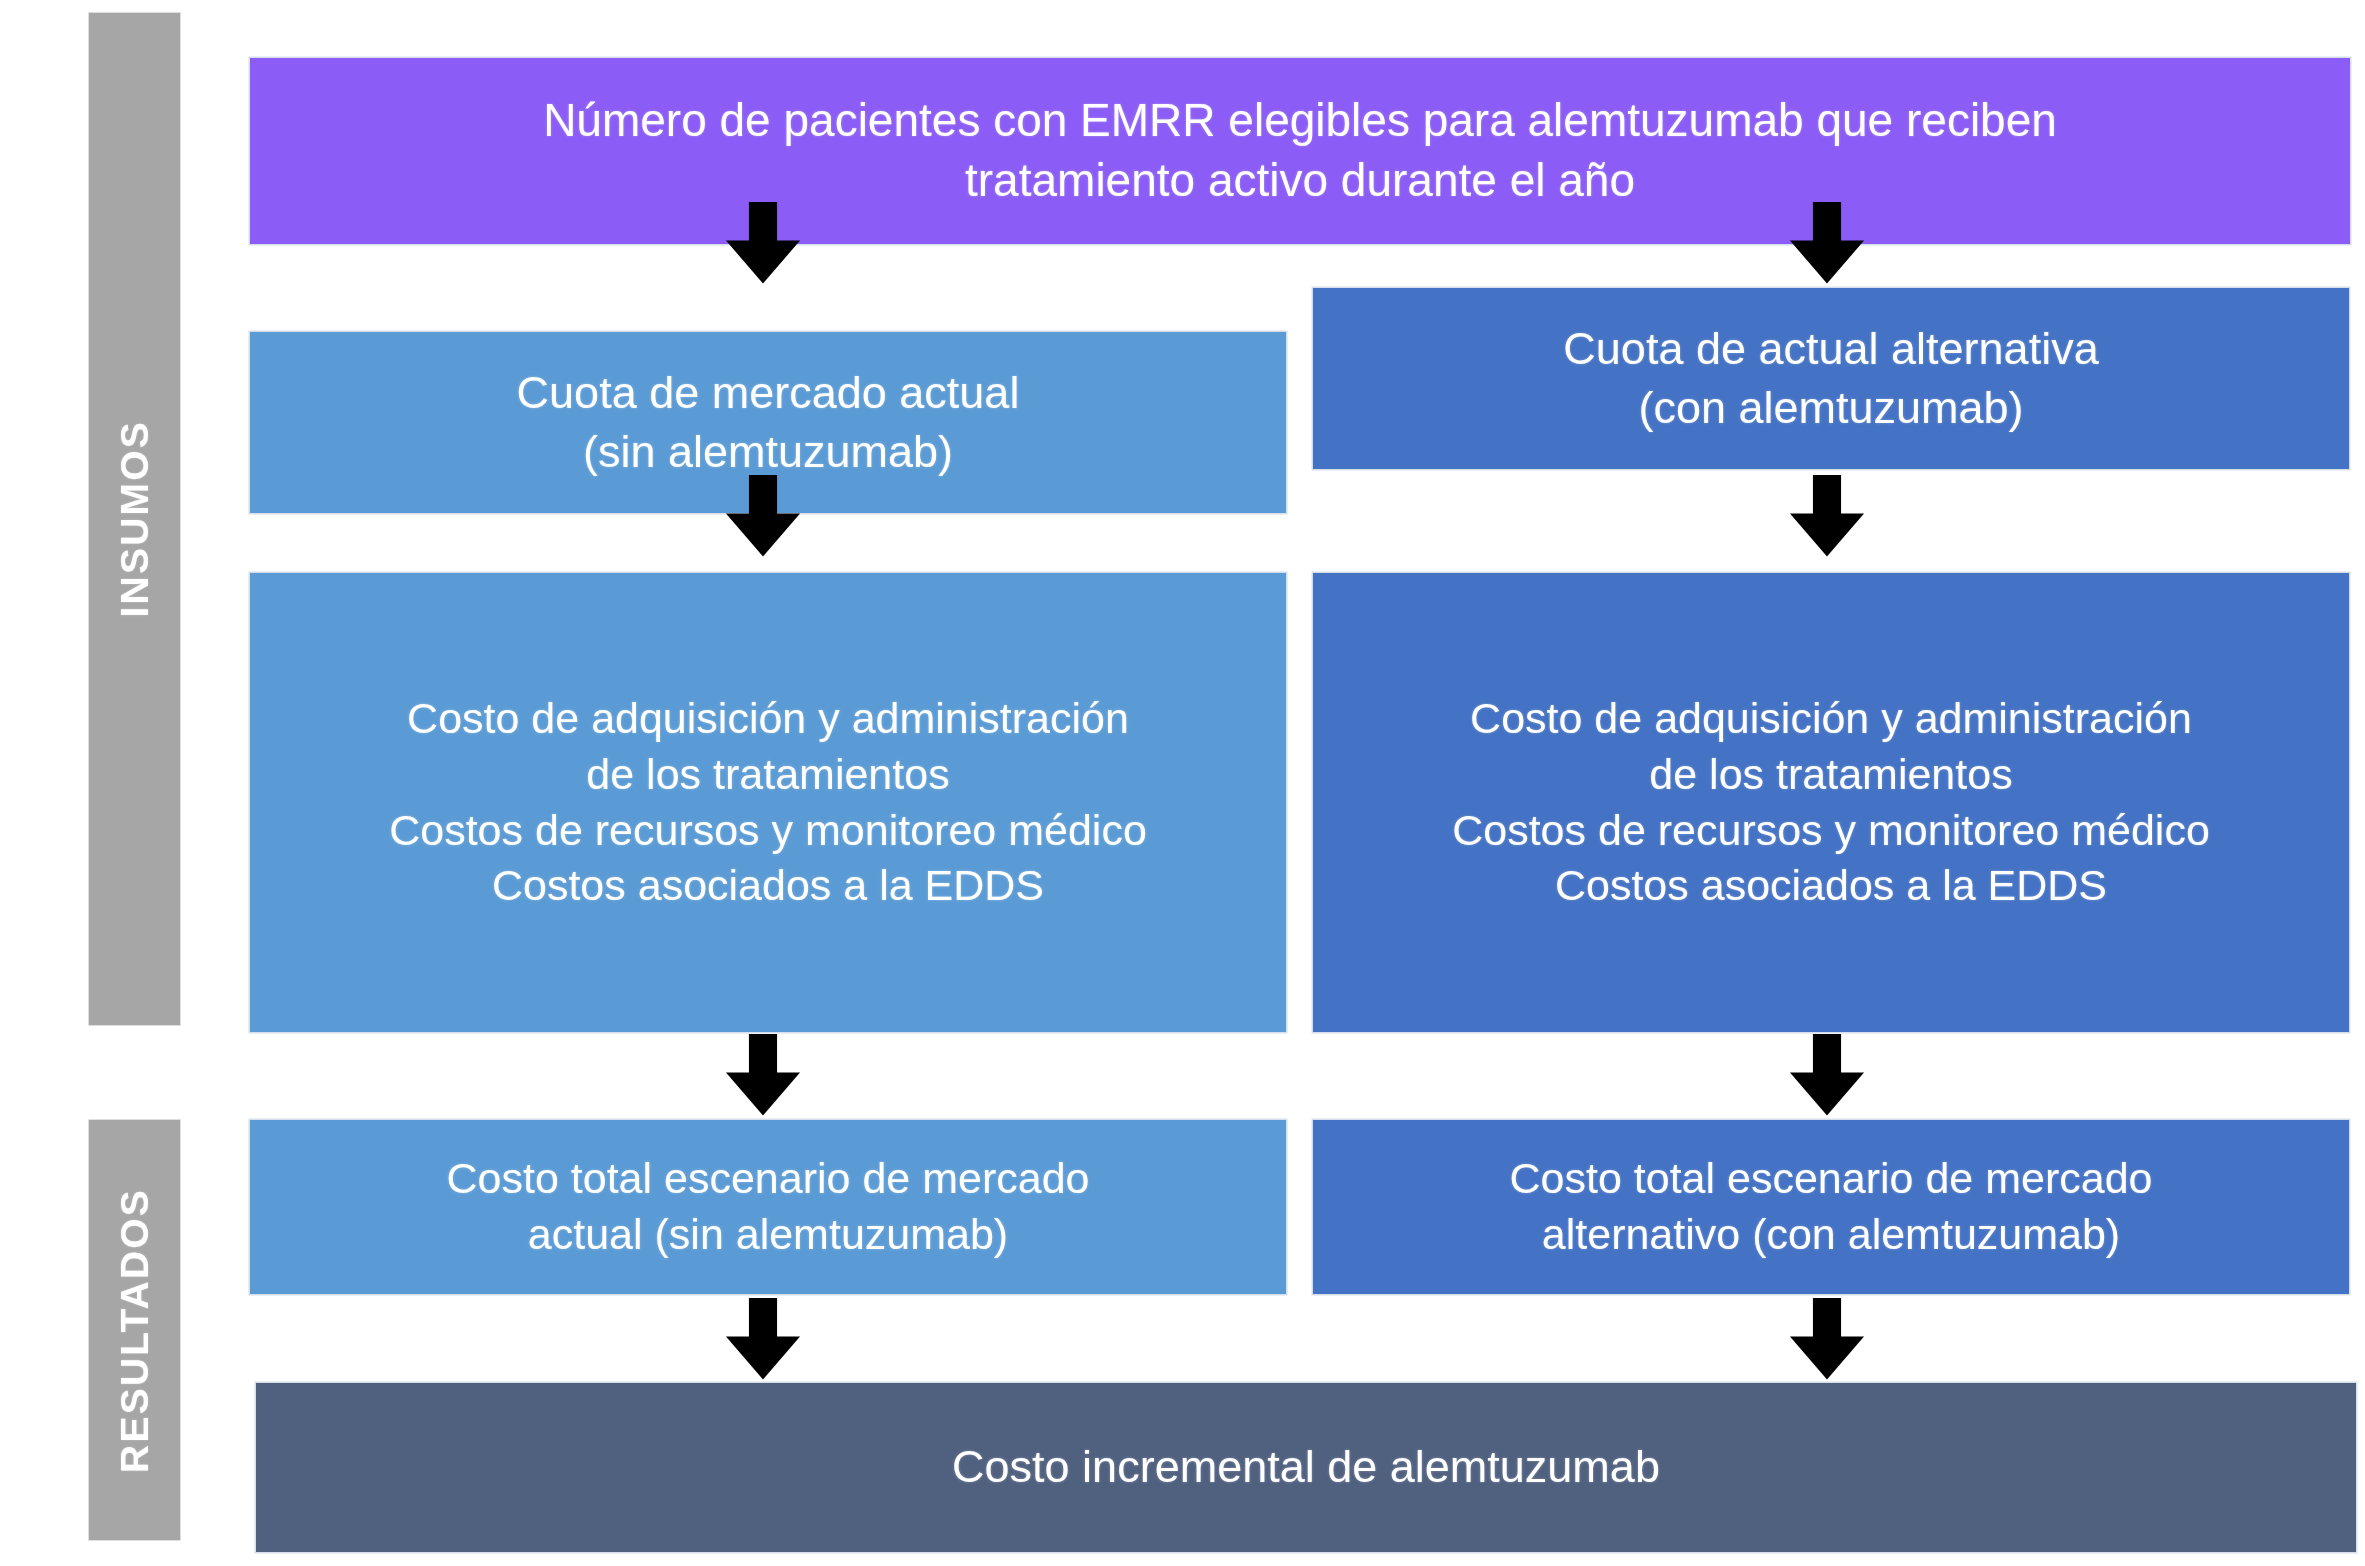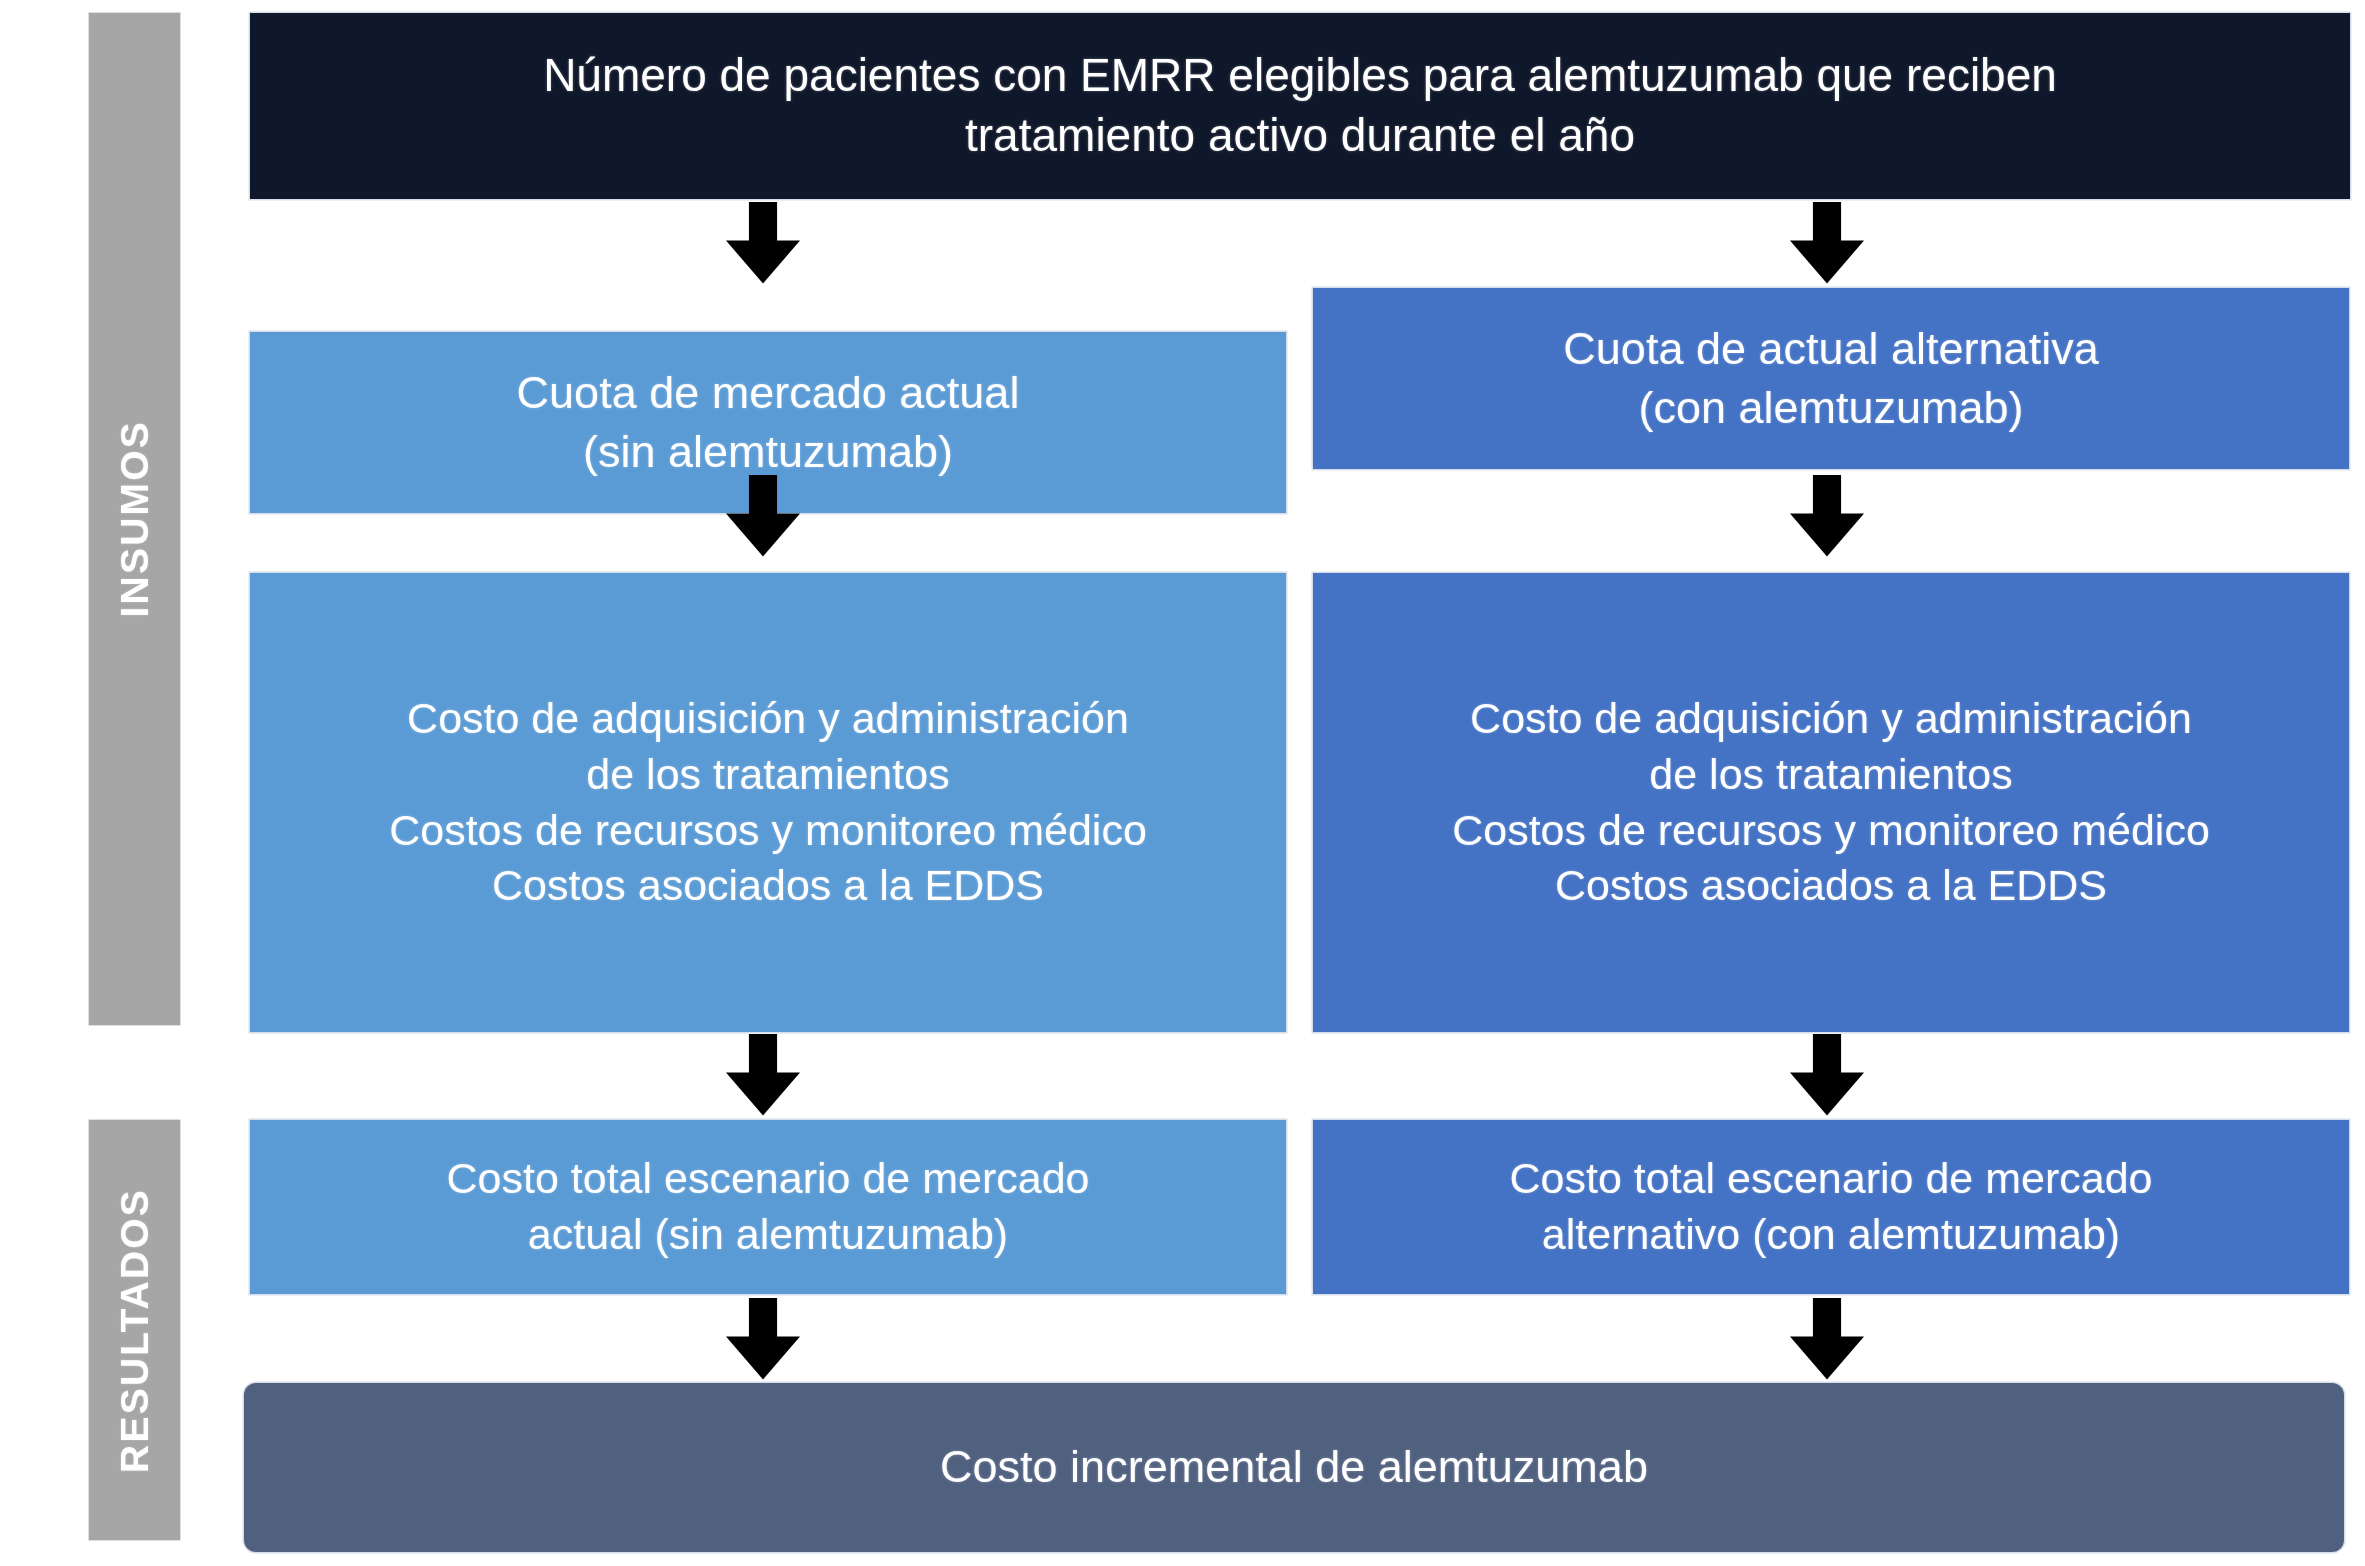--- a/index.html
+++ b/index.html
@@ -55,21 +55,21 @@
     box-sizing: border-box;
     padding: 4.5px 19.3px;
     box-shadow: 0 0 0 1.5px rgba(200,212,226,0.75);
   }
   .node .label {
     line-height: 1.30;
     text-shadow: 0 0 3px rgba(255,255,255,0.30);
     white-space: pre-line;
   }
 
-  .c-header   { background: #0f172a; }
+  .c-header   { background: #8b5cf6; margin-top: 45px; }
   .c-left     { background: #5b9bd5; }
   .c-right    { background: #4472c4; }
   .c-footer   { background: #50607f; }
 
   
   #node-eligible-patients {
     left: 250px; top: 12.6px; width: 2100px; height: 186px;
     font-size: 46px;
   }
   #node-market-current {
@@ -91,23 +91,22 @@
   }
   #node-total-current {
     left: 250px; top: 1120px; width: 1036px; height: 174px;
     font-size: 43px;
   }
   #node-total-alternative {
     left: 1313px; top: 1120px; width: 1036px; height: 174px;
     font-size: 43px;
   }
   #node-incremental-cost {
-    left: 244px; top: 1383px; width: 2100px; height: 169px;
+    left: 256px; top: 1383px; width: 2100px; height: 169px;
     font-size: 45px;
-    border-radius: 12px;
   }
 
   
   .arrow {
     position: absolute;
     width: 80px;
     height: 83px;
   }
   .arrow svg { display: block; width: 100%; height: 100%; }
 

